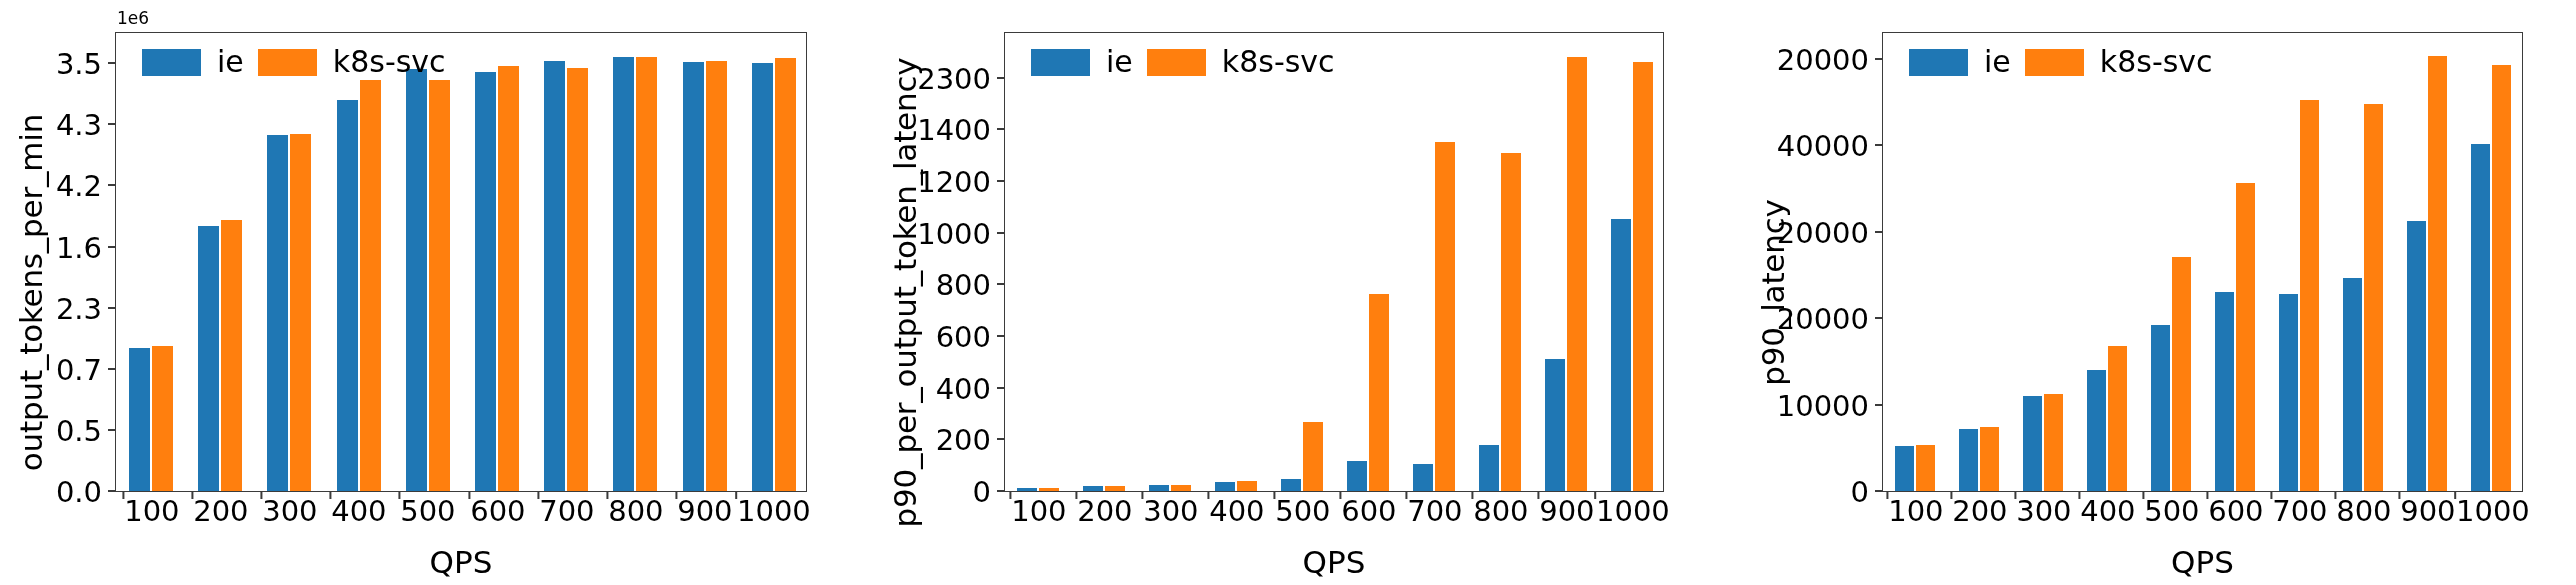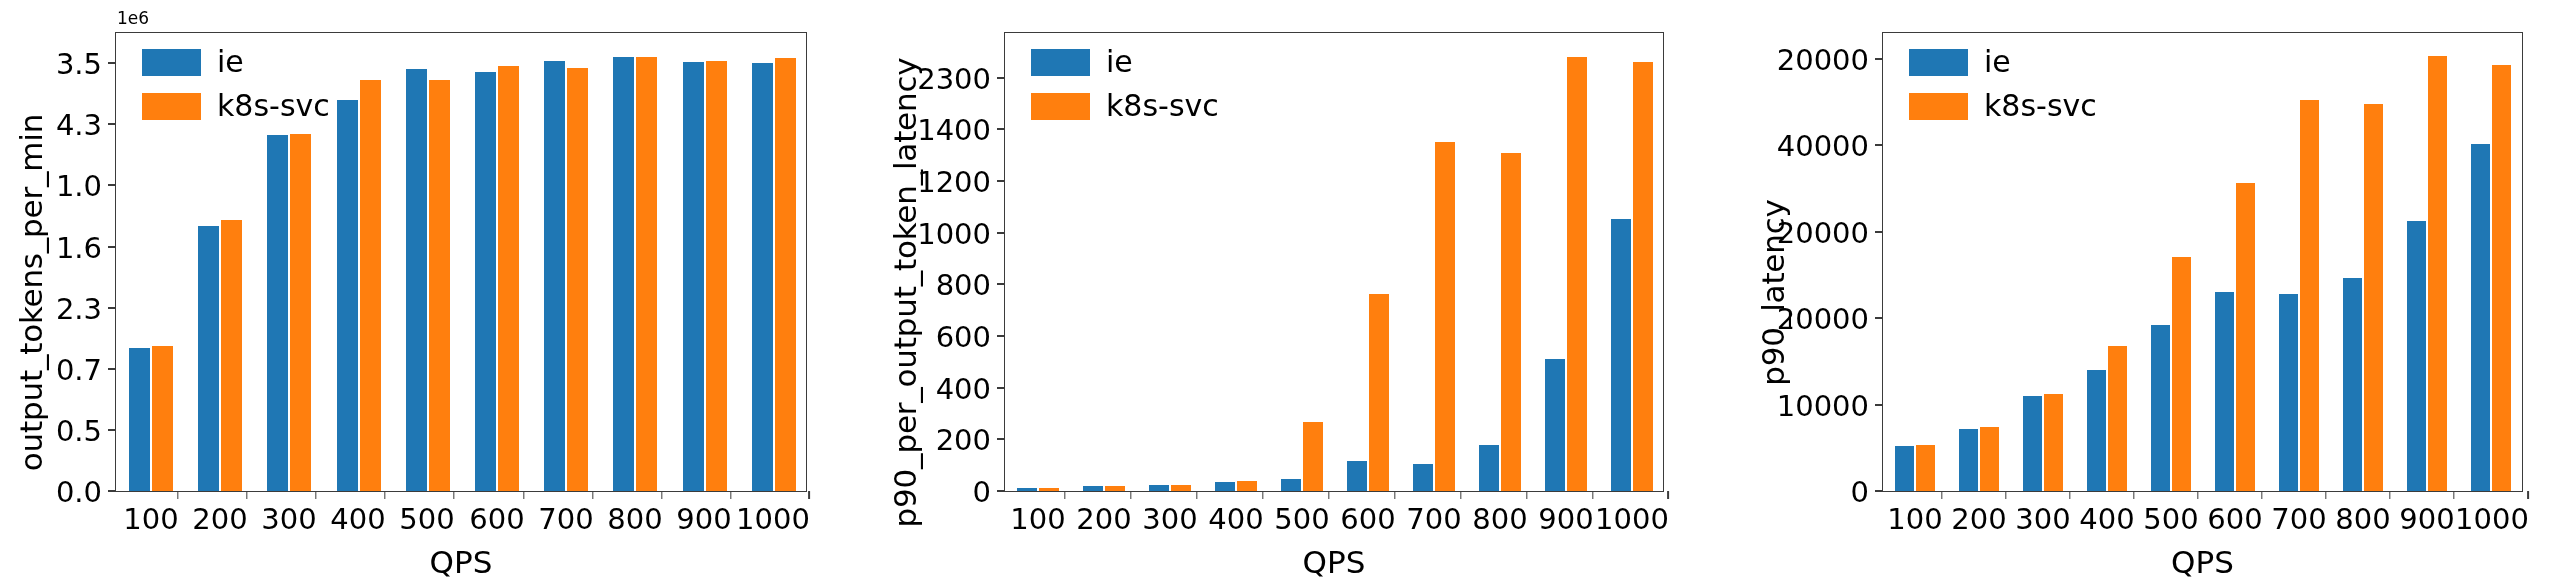--- a/index.html
+++ b/index.html
@@ -94,22 +94,22 @@
   }
   .ytick .ticklabel{
     font-size:29px;
     line-height:1;
     transform:translateY(0.5px);
   }
   .xtick{
     position:absolute;
     top:100%;
     display:flex;
-    flex-direction:column;
-    align-items:flex-end;
+    flex-direction:row;
+    align-items:flex-start;
     white-space:nowrap;
   }
   .xtick .tickline{
     display:block;
     width:1.8px;height:8px;background:#3b3b3b;
   }
   .xtick .ticklabel{
     font-size:29px;
     line-height:1;
     margin-top:6px;
@@ -118,21 +118,21 @@
     position:absolute;
     text-align:center;
     font-size:31px;
     line-height:1;
   }
 
   
   .legend{
     position:absolute;
     display:flex;
-    flex-direction:column;
+    flex-direction:row;
     gap:14px;
     padding:0;
     background:transparent;
   }
   .legend-row{
     display:flex;
     flex-direction:row;
     align-items:center;
     gap:16px;
   }
@@ -170,21 +170,21 @@
         </div>
         <div class="ytick" style="bottom: 183px;">
           <span class="ticklabel">2.3</span>
           <span class="tickline"></span>
         </div>
         <div class="ytick" style="bottom: 244px;">
           <span class="ticklabel">1.6</span>
           <span class="tickline"></span>
         </div>
         <div class="ytick" style="bottom: 306px;">
-          <span class="ticklabel">1.0</span>
+          <span class="ticklabel">4.2</span>
           <span class="tickline"></span>
         </div>
         <div class="ytick" style="bottom: 367px;">
           <span class="ticklabel">4.3</span>
           <span class="tickline"></span>
         </div>
         <div class="ytick" style="bottom: 428px;">
           <span class="ticklabel">3.5</span>
           <span class="tickline"></span>
         </div>

